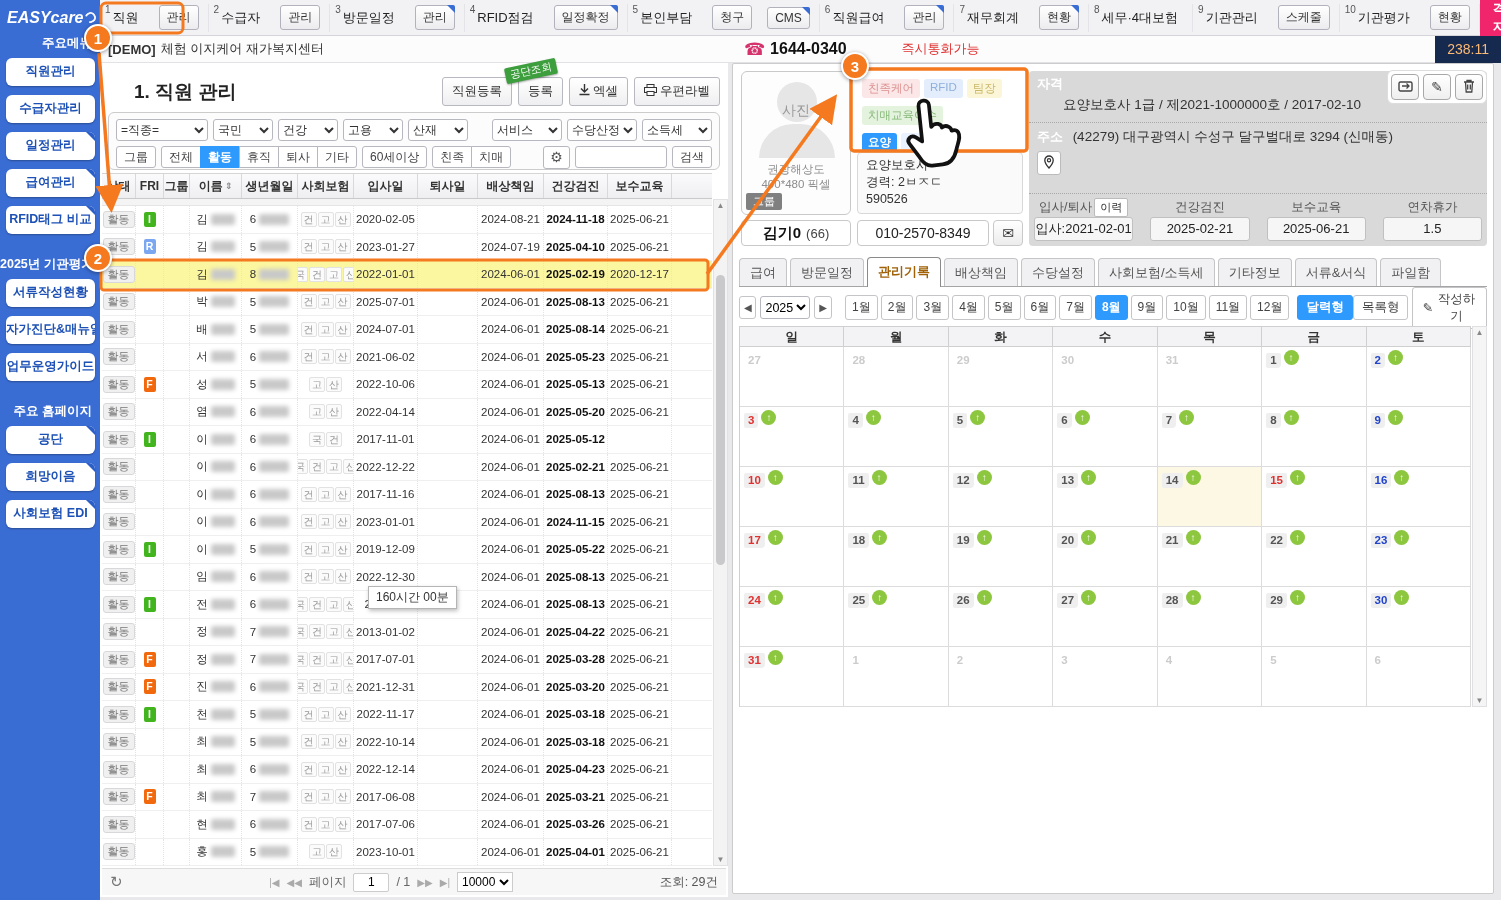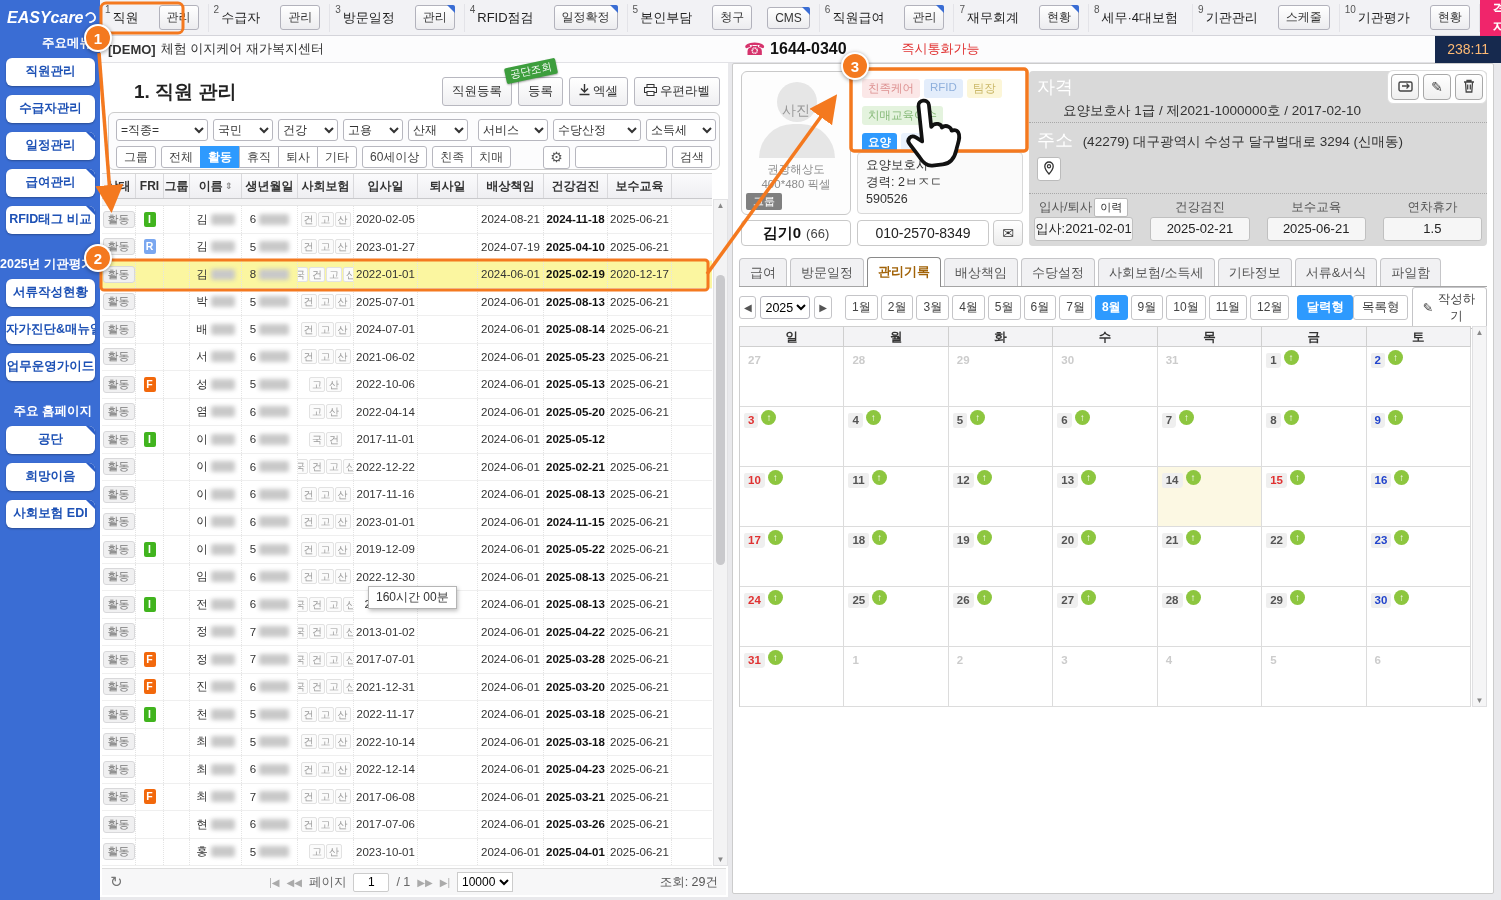--- a/index.html
+++ b/index.html
@@ -141,21 +141,21 @@
   .info-lines { position:absolute; left:124px; top:88px; width:166px; height:62px; border:1px solid #d8d8d8;
                 border-radius:4px; background:#fafafa; padding:4px 8px; font-size:12.5px; color:#333; line-height:17px; }
   .phone-box { position:absolute; left:124px; top:156px; width:132px; height:26px; border:1px solid #c9c9c9;
                border-radius:4px; display:flex; align-items:center; justify-content:center; font-size:14px; color:#222; background:#fff; }
   .mail-btn { position:absolute; left:260px; top:156px; width:30px; height:26px; border:1px solid #c9c9c9; border-radius:4px;
               background:linear-gradient(#fff,#ececec); font-size:14px; color:#333; display:flex; align-items:center; justify-content:center; }
 
   .gray { position:absolute; left:296px; top:7px; width:458px; height:175px; background:#d9d9d9; border-radius:4px; font-size:13px; }
   .gsec1 { height:52px; border-bottom:1px dotted #a8a8a8; padding:4px 8px; }
   .gsec2 { height:71px; border-bottom:1px dotted #a8a8a8; padding:5px 8px; }
-  .glabel { color:#fff; font-weight:normal; font-size:18px; }
+  .glabel { color:#fff; font-weight:bold; font-size:13px; }
   .gval { color:#333; font-size:13.5px; padding-left:26px; margin-top:3px; white-space:nowrap; }
   .gaddr { color:#333; font-size:13.5px; margin-left:6px; white-space:nowrap; }
   .pin-btn { display:flex; align-items:center; justify-content:center; width:24px; height:24px; background:#fff;
              border:1px solid #bbb; border-radius:3px; margin-top:5px; }
   .gsec3 { display:flex; gap:17px; padding:3px 5px; }
   .gcol { flex:1; }
   .ghead { text-align:center; font-size:12.5px; color:#555; height:20px; line-height:20px; white-space:nowrap; }
   .hist-btn { background:#fff; border:1px solid #bbb; border-radius:2px; font-size:11px; color:#333; padding:1px 5px; margin-left:2px; }
   .gbox { background:#f6f6f6; border:1px solid #c0c0c0; border-radius:3px; text-align:center; font-size:13px;
           color:#222; height:24px; line-height:22px; white-space:nowrap; }
@@ -336,21 +336,21 @@
       <span id="selLeft" style="display:flex;gap:5px">
           <select class="sel" style="width: 92px;"><option>=직종=</option></select>
           <select class="sel" style="width: 60px;"><option>국민</option></select>
           <select class="sel" style="width: 60px;"><option>건강</option></select>
           <select class="sel" style="width: 60px;"><option>고용</option></select>
           <select class="sel" style="width: 60px;"><option>산재</option></select>
         </span>
       <span class="spacer"></span>
       <span id="selRight" style="display:flex;gap:5px">
           <select class="sel" style="width: 70px;"><option>서비스</option></select>
-          <select class="sel" style="width: 88px;"><option>수당산정</option></select>
+          <select class="sel" style="width: 70px;"><option>수당산정</option></select>
           <select class="sel" style="width: 70px;"><option>소득세</option></select>
         </span>
     </div>
     <div class="frow">
       <button class="fbtn">그룹</button>
       <span class="group" id="statusBtns">
           <button class="fbtn">전체</button>
           <button class="fbtn on">활동</button>
           <button class="fbtn">휴직</button>
           <button class="fbtn">퇴사</button>

